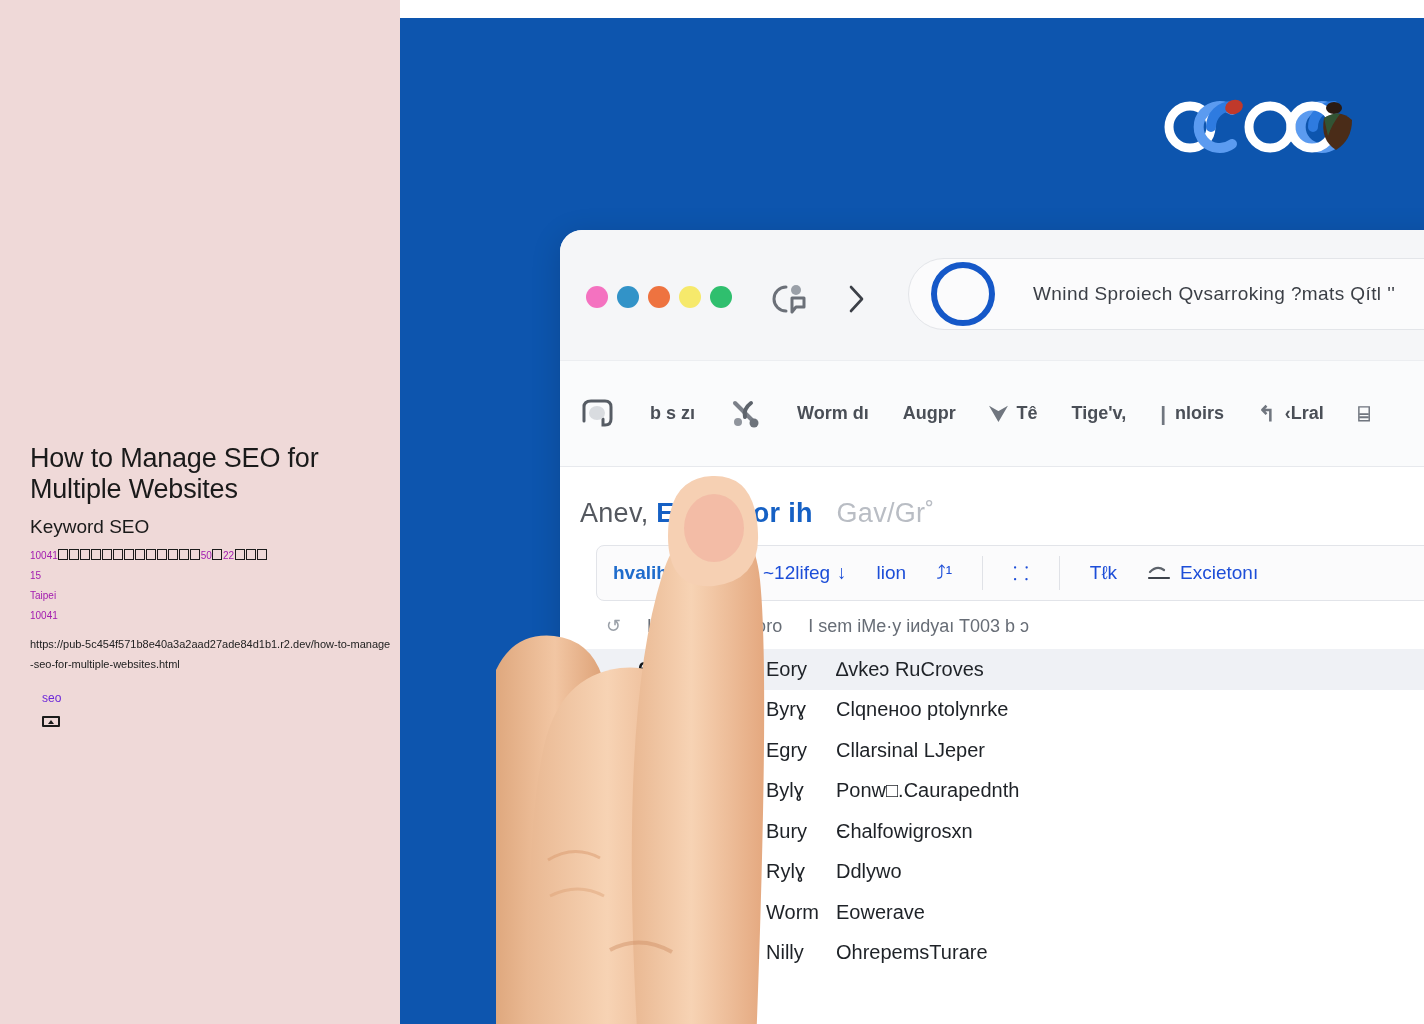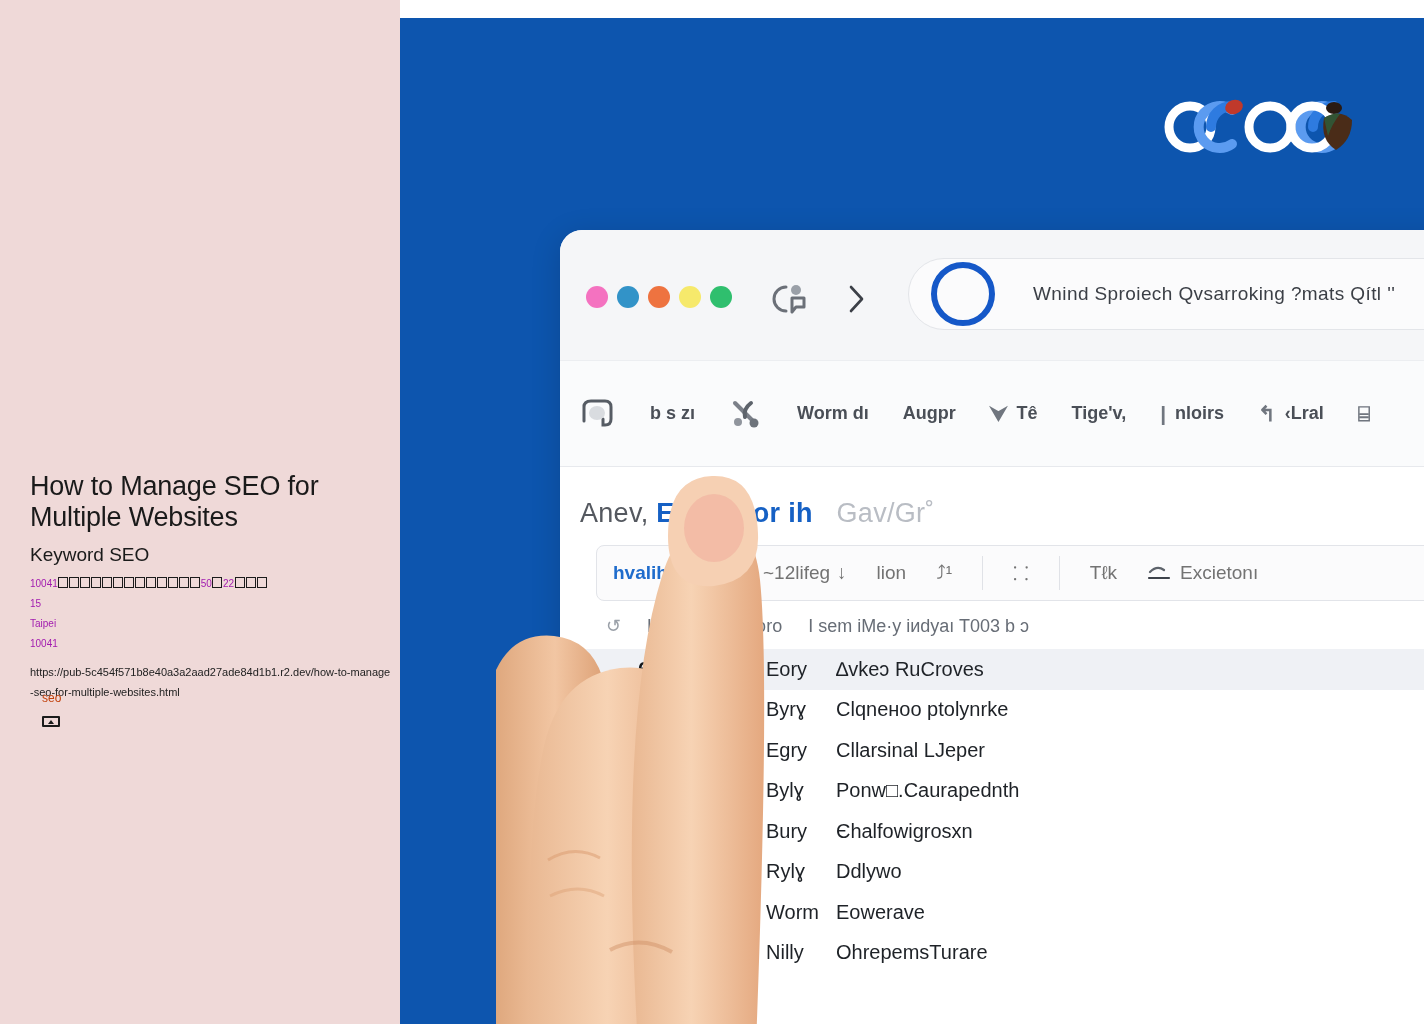--- a/index.html
+++ b/index.html
@@ -27,21 +27,20 @@
     width: 400px;
     height: 1024px;
     background: #efd9d8;
     overflow: hidden;
   }
   #article {
     position: absolute;
     left: 30px;
     top: 443px;
     width: 360px;
-    margin-top: 28px;
   }
   #article-title {
     font-size: 27px;
     line-height: 31px;
     font-weight: 400;
     color: #1a1a1a;
     letter-spacing: -0.2px;
     margin: 0 0 12px 0;
     max-width: 356px;
   }
@@ -76,21 +75,21 @@
     width: 362px;
     word-break: break-all;
   }
   #tag-block {
     position: absolute;
     left: 42px;
     top: 690px;
   }
   #tag-label {
     font-size: 12px;
-    color: #c2410c;
+    color: #6d28d9;
     line-height: 16px;
   }
   #tag-icon {
     margin-top: 10px;
     width: 18px;
     height: 11px;
     position: relative;
   }
   #tag-icon::before {
     content: "";
@@ -253,21 +252,21 @@
     border-radius: 8px;
     display: flex;
     align-items: center;
     padding: 0 16px;
     gap: 30px;
     box-sizing: border-box;
     overflow: hidden;
   }
   .fb-item {
     font-size: 19px;
-    color: #737373;
+    color: #1d4ed8;
     white-space: nowrap;
     display: flex;
     align-items: center;
     gap: 7px;
     flex: 0 0 auto;
   }
   .fb-accent { color: #1f6ccc; font-weight: 600; }
   .fb-sep {
     width: 1px;
     height: 34px;

